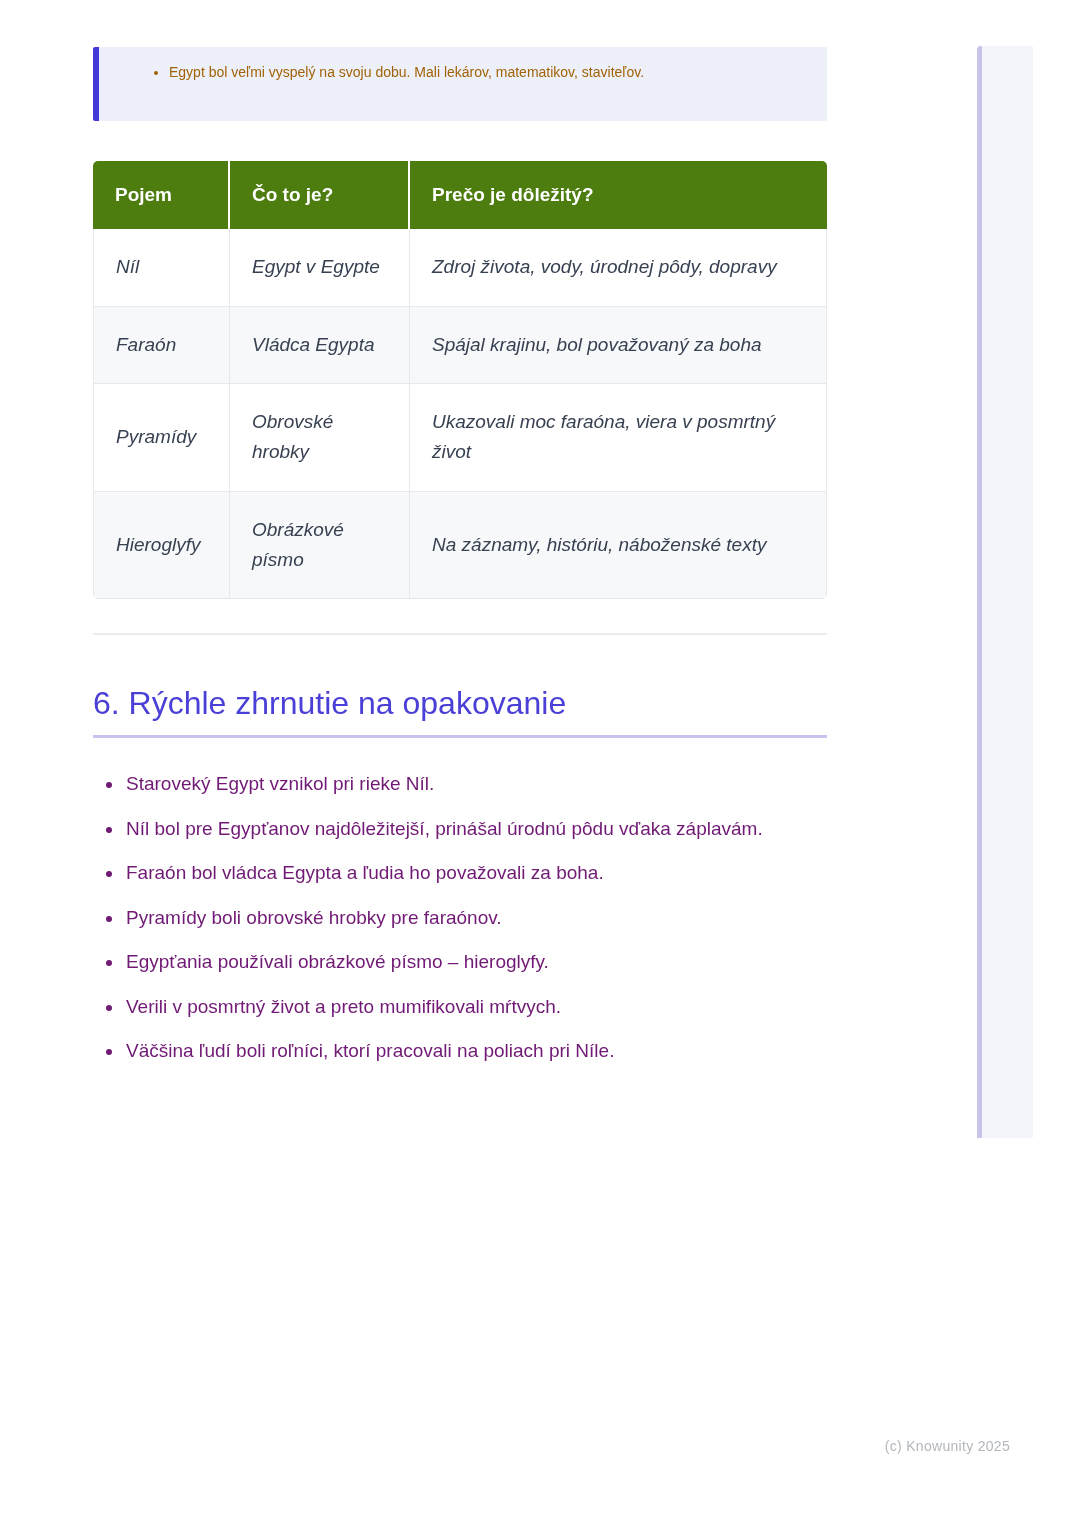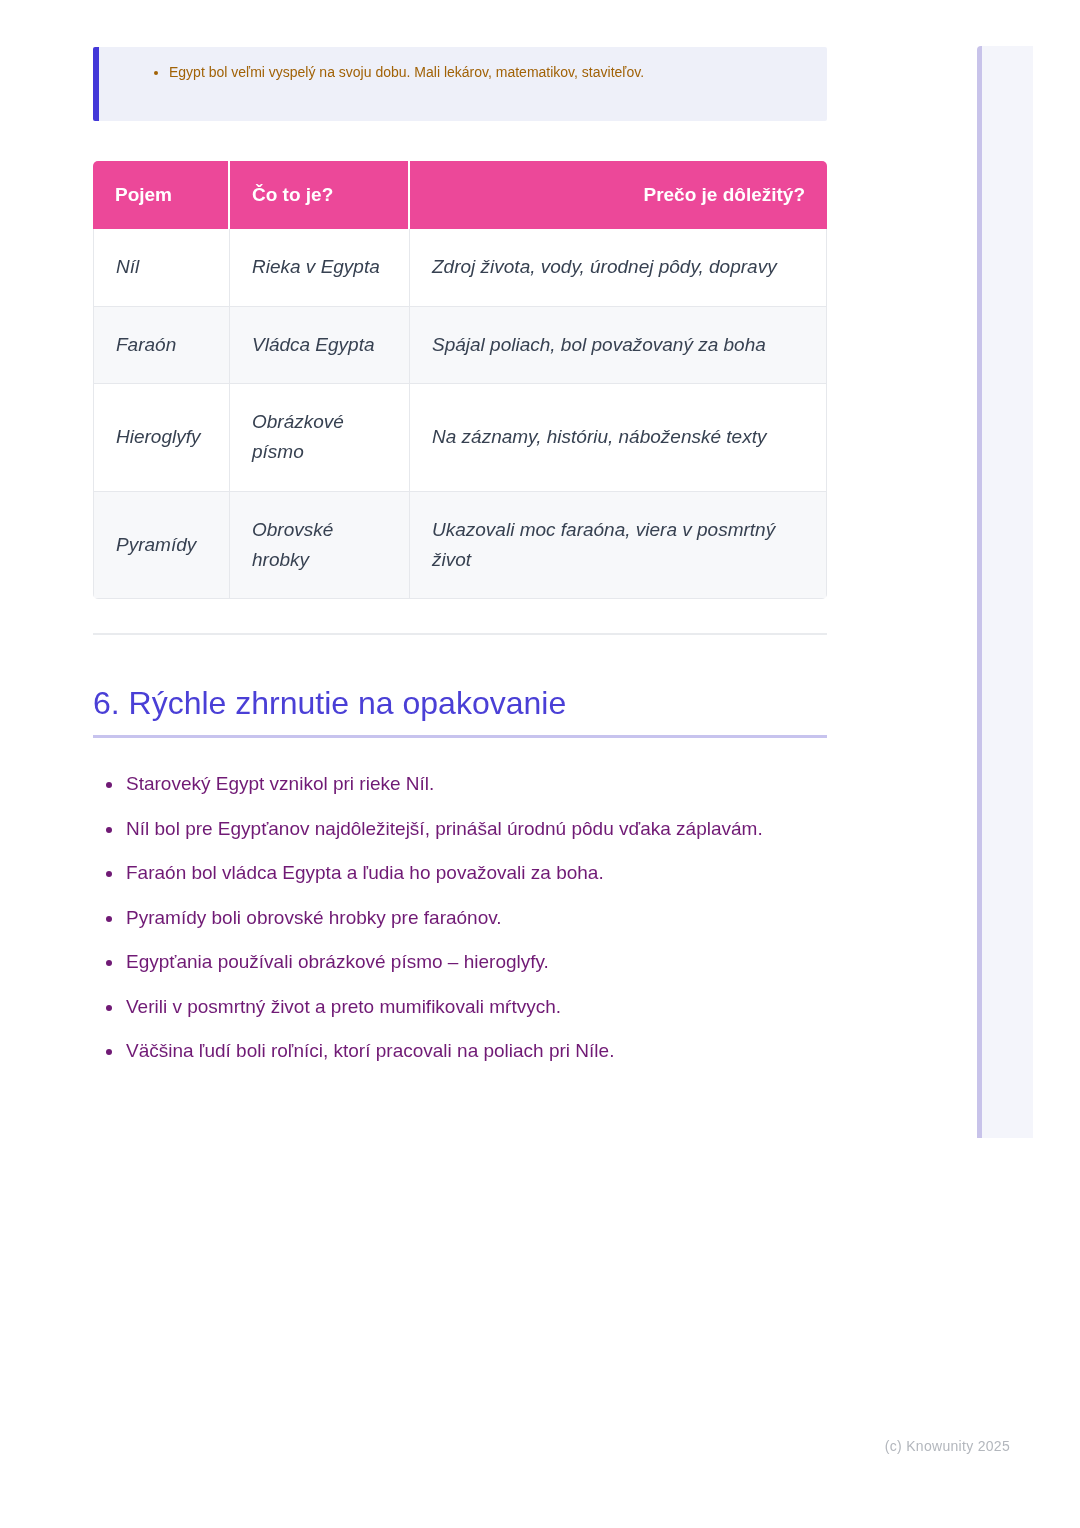--- a/index.html
+++ b/index.html
@@ -44,29 +44,29 @@
     border-collapse: separate;
     border-spacing: 0;
     border-radius: 5px;
     overflow: hidden;
     table-layout: fixed;
   }
   table.terms col.c1 { width: 137px; }
   table.terms col.c2 { width: 180px; }
   table.terms col.c3 { width: 417px; }
   table.terms thead th {
-    background: #ec4899;
+    background: #4d7c0f;
     color: #ffffff;
     font-size: 19px;
     font-weight: bold;
     text-align: left;
     padding: 23px 22px;
     border-right: 2px solid #ffffff;
   }
-  table.terms thead th:last-child { border-right: none; text-align: right; }
+  table.terms thead th:last-child { border-right: none; }
   table.terms tbody td {
     font-size: 19px;
     color: #374151;
     line-height: 1.6;
     padding: 23px 22px;
     background: #ffffff;
     border-bottom: 1px solid #e6e8ec;
     border-right: 1px solid #e6e8ec;
     vertical-align: middle;
     font-style: italic;
@@ -149,37 +149,37 @@
     <thead>
       <tr>
         <th>Pojem</th>
         <th>Čo to je?</th>
         <th>Prečo je dôležitý?</th>
       </tr>
     </thead>
     <tbody>
       <tr>
         <td>Níl</td>
-        <td>Rieka v Egypta</td>
+        <td>Egypt v Egypte</td>
         <td>Zdroj života, vody, úrodnej pôdy, dopravy</td>
       </tr>
       <tr>
         <td>Faraón</td>
         <td>Vládca Egypta</td>
-        <td>Spájal poliach, bol považovaný za boha</td>
+        <td>Spájal krajinu, bol považovaný za boha</td>
+      </tr>
+      <tr>
+        <td>Pyramídy</td>
+        <td>Obrovské hrobky</td>
+        <td>Ukazovali moc faraóna, viera v posmrtný život</td>
       </tr>
       <tr>
         <td>Hieroglyfy</td>
         <td>Obrázkové písmo</td>
         <td>Na záznamy, históriu, náboženské texty</td>
-      </tr>
-      <tr>
-        <td>Pyramídy</td>
-        <td>Obrovské hrobky</td>
-        <td>Ukazovali moc faraóna, viera v posmrtný život</td>
       </tr>
     </tbody>
   </table>
 
   <hr class="divider">
 
   <h2 class="section-title">6. Rýchle zhrnutie na opakovanie</h2>
 
   <ul class="summary">
     <li>Staroveký Egypt vznikol pri rieke Níl.</li>

